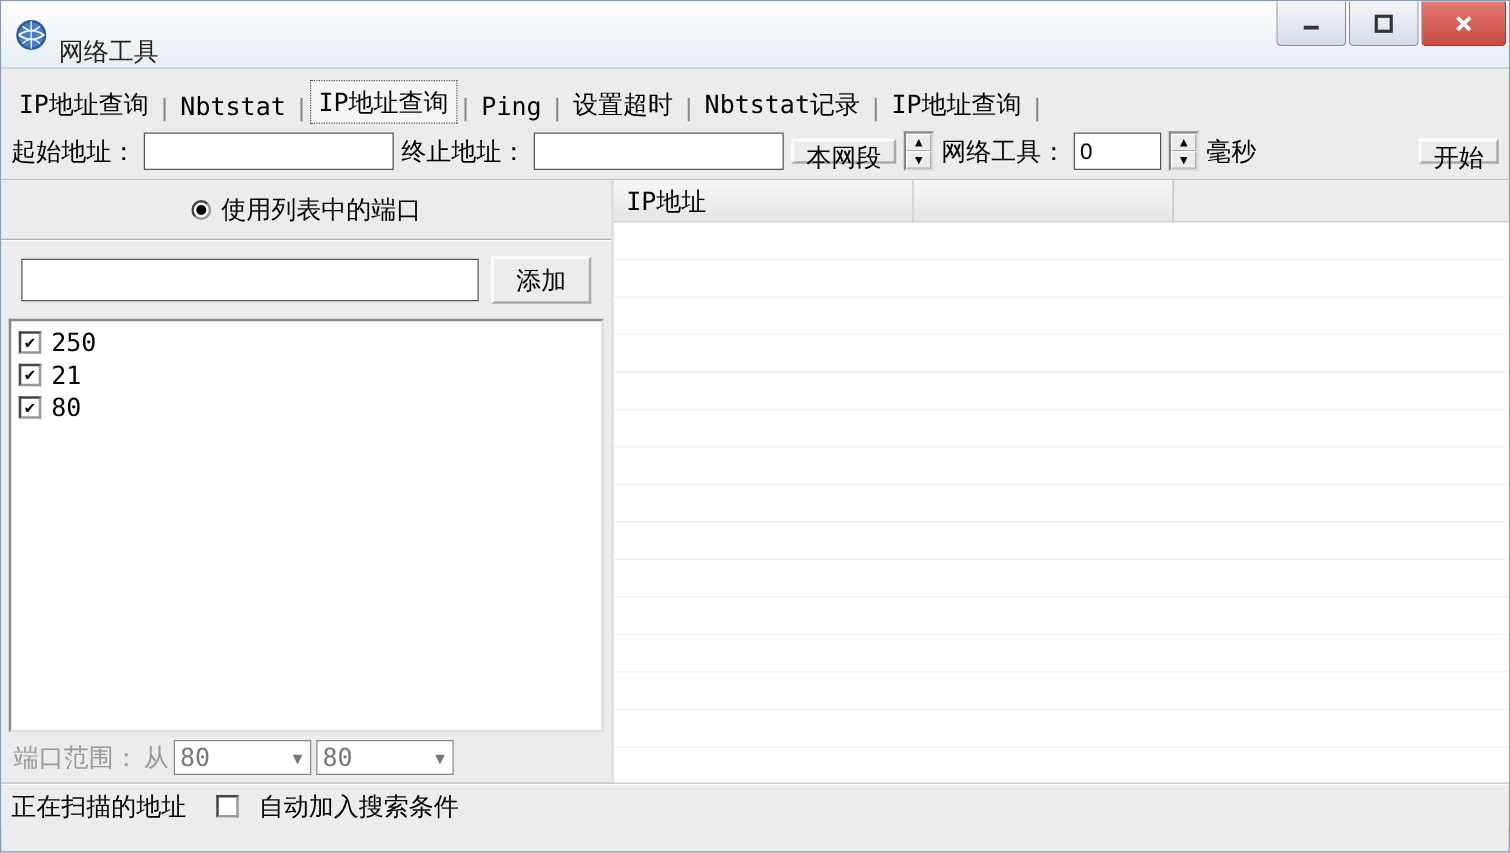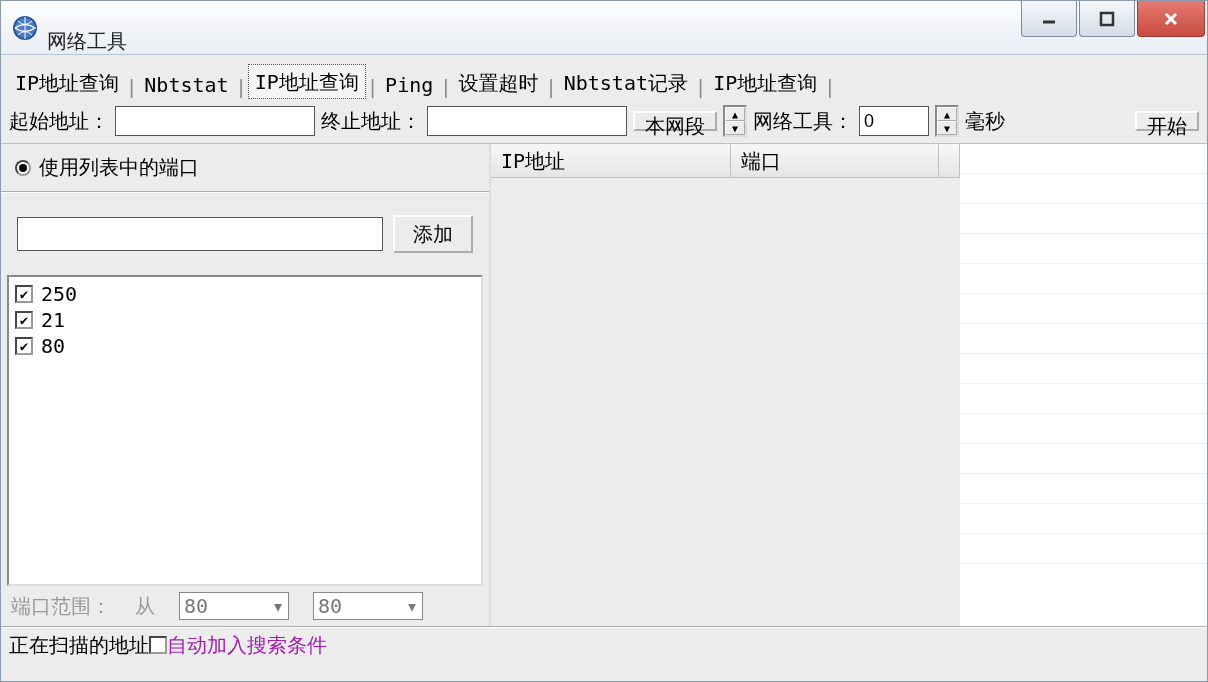--- a/index.html
+++ b/index.html
@@ -146,41 +146,42 @@
       position: relative;
     }
     .radio-row {
       display: flex;
       align-items: center;
       gap: 16px;
       padding: 10px 14px;
       font-size: 20px;
       border-bottom: 2px groove #fff;
       font-family: "FangSong", SimSun, monospace;
+      flex-direction: column;
     }
     .radio-item { display: flex; align-items: center; gap: 8px; cursor: pointer; }
     .radio-glyph {
       width: 16px; height: 16px;
       border: 2px inset #999;
       border-radius: 50%;
       background: #fff;
       display: inline-flex;
       align-items: center;
       justify-content: center;
     }
     .radio-glyph.sel::after {
       content: "";
       width: 8px; height: 8px;
       background: #000;
       border-radius: 50%;
     }
     .add-row {
       display: flex;
       align-items: center;
-      padding: 22px 16px;
+      padding: 12px 16px;
       gap: 10px;
     }
     .add-row .text-input { flex: 1; height: 34px; }
     .port-list {
       flex: 1;
       border: 2px inset #ddd;
       background: #fff;
       margin: 0 6px;
       padding: 4px 6px;
       font-size: 20px;
@@ -198,40 +199,41 @@
       border: 2px inset #999;
       background: #fff;
       display: inline-flex;
       align-items: center;
       justify-content: center;
       font-size: 14px;
     }
     .range-row {
       display: flex;
       align-items: center;
-      gap: 24px;
+      gap: 4px;
       padding: 6px 10px;
       font-size: 20px;
       color: #999;
       font-family: "FangSong", SimSun, monospace;
     }
     .range-row .combo {
       width: 110px;
       height: 28px;
       border: 1px solid #888;
       background: #fff;
       display: inline-flex;
       align-items: center;
       justify-content: space-between;
       padding: 0 4px;
       color: #777;
     }
     .right-panel {
       flex: 1;
       display: flex;
+      flex-direction: column;
     }
     .results-header {
       display: flex;
       height: 34px;
       background: #ececec;
       border-bottom: 1px solid #c0c0c0;
       font-size: 20px;
       font-family: "FangSong", SimSun, monospace;
     }
     .col-head {
@@ -257,22 +259,23 @@
       padding: 0 8px;
       font-size: 20px;
       border-top: 2px groove #fff;
       background: #ececec;
       font-family: "FangSong", SimSun, monospace;
       justify-content: flex-start;
     }
     .status-right {
       display: flex;
       align-items: center;
-      gap: 0;
-      color: #a21caf;
+      gap: 16px;
+      color: #000000;
+      margin-left: 24px;
     }
     .status-right .sq {
       width:18px;height:18px;border:2px inset #999;background:#fff;display:inline-block;
     }
   </style>
 </head>
 <body>
 
 <div class="window">
 
@@ -380,21 +383,20 @@
         <span class="combo">
           <span>80</span>
           <span>▾</span>
         </span>
       </div>
     </div>
 
     <div class="right-panel">
       <div class="results-header">
         <div class="col-head">IP地址</div>
-        <div class="col-head">端口</div>
         <div class="col-head"></div>
       </div>
       <div class="results-body">
         <div class="row-line"></div>
         <div class="row-line"></div>
         <div class="row-line"></div>
         <div class="row-line"></div>
         <div class="row-line"></div>
         <div class="row-line"></div>
         <div class="row-line"></div>

